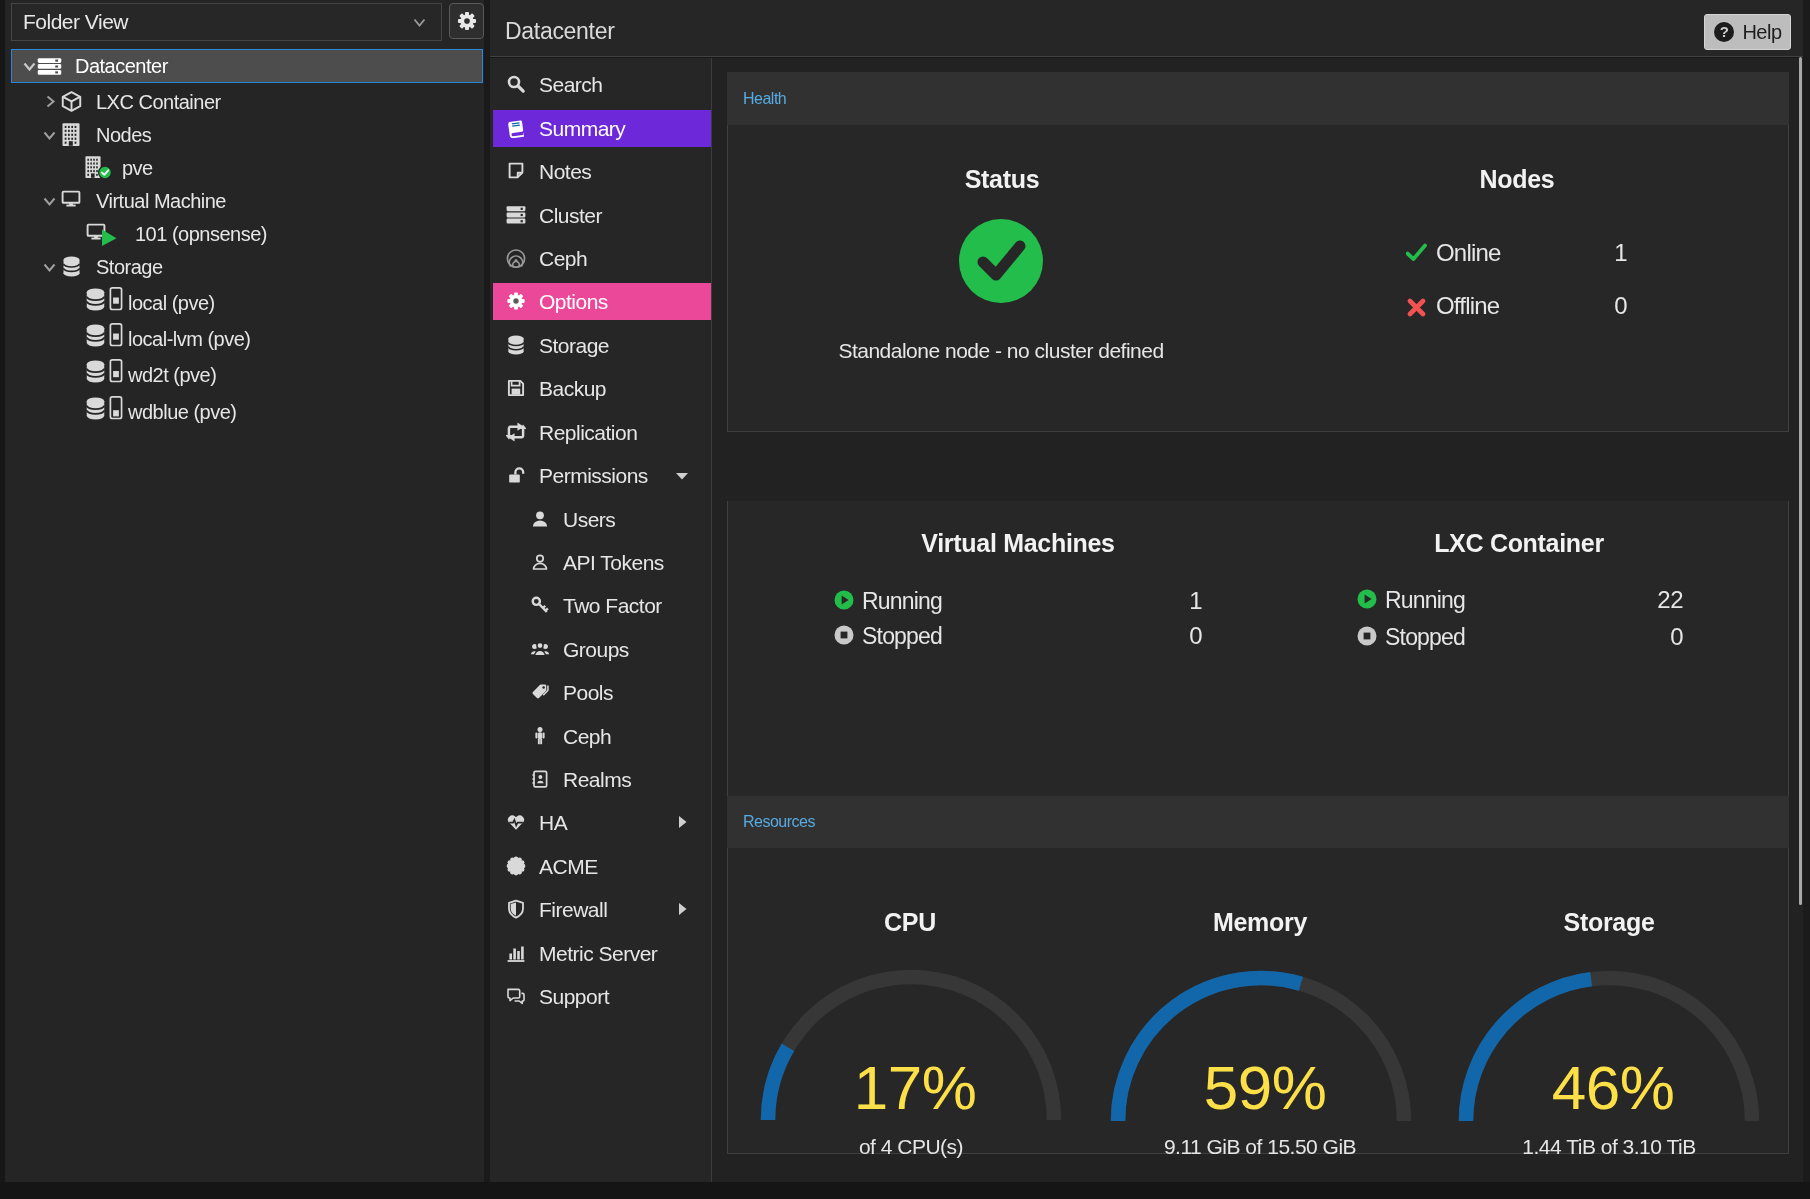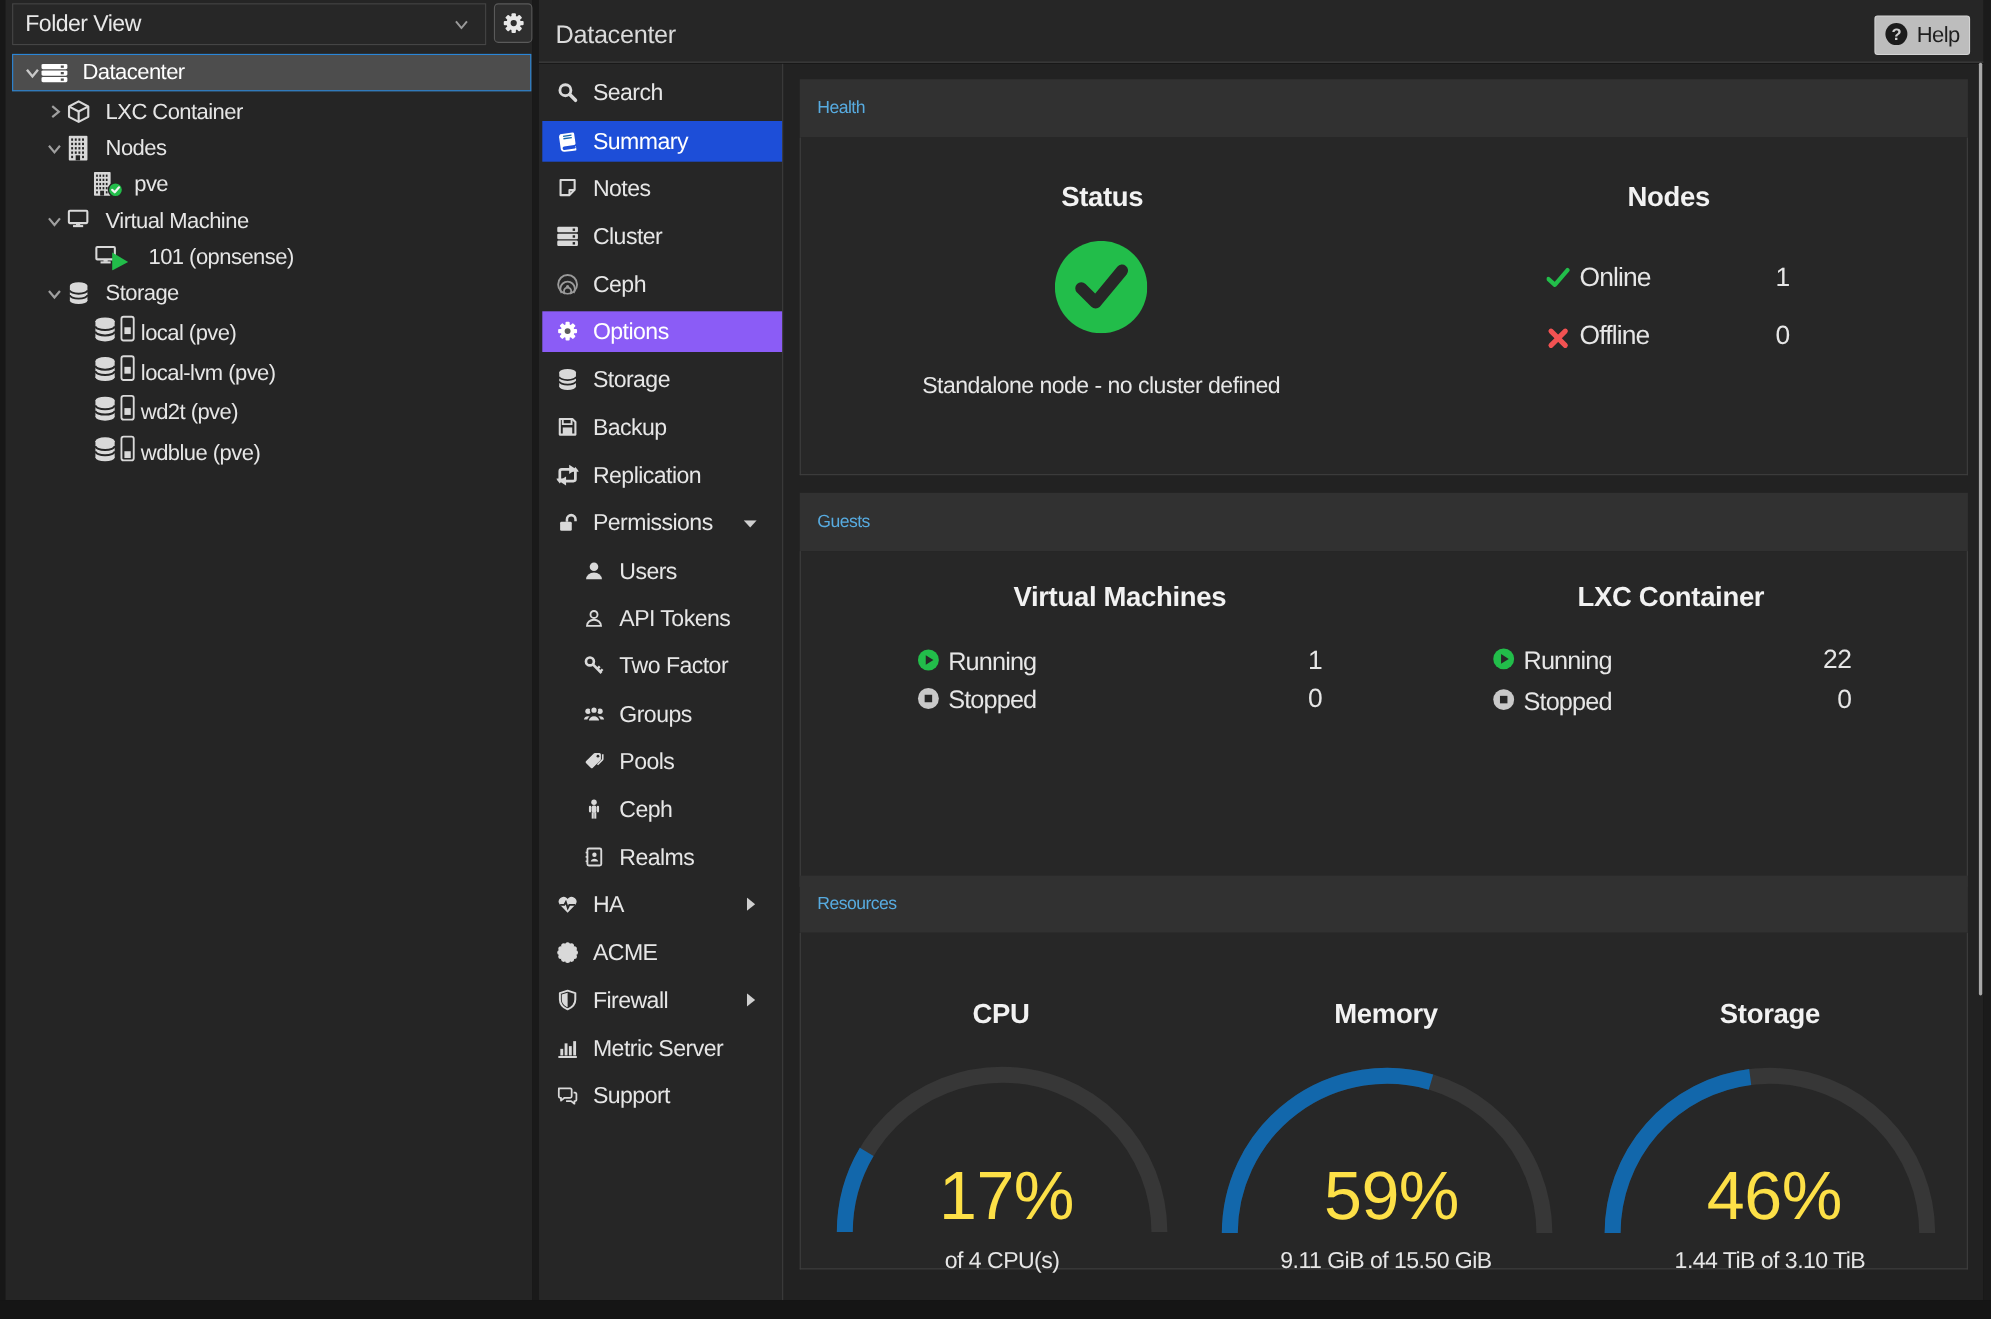--- a/index.html
+++ b/index.html
@@ -10,22 +10,22 @@
 #split{left:484px;top:0;width:6px;height:1182px;background:#1a1a1a}
 #topbar{left:490px;top:0;width:1320px;height:57px;background:#262626;border-bottom:1px solid #424242}
 #navcol{left:490px;top:58px;width:221px;height:1124px;background:#262626}
 #content{left:711px;top:58px;width:1092px;height:1124px;background:#222222;border-left:1px solid #3c3c3c}
 #rightstrip{left:1803px;top:0;width:7px;height:1182px;background:#1b1b1b}
 #bottomstrip{left:0;top:1182px;width:1810px;height:17px;background:#151515}
 #sbthumb{left:1799px;top:57px;width:3px;height:848px;background:#a8a8a8;border-radius:2px}
 .trow{position:absolute;left:11px;width:472px;height:33px;line-height:33px;font-size:20px;color:#e6e6e6;white-space:nowrap}
 .trow.sel{background:#4d4d4d;border:1px solid #2a86d8;color:#fff}
 .ni{position:absolute;left:493px;width:218px;height:37px;line-height:37px;font-size:21px;color:#e6e6e6;white-space:nowrap}
-.ni.selb{background:#1d4ed8;color:#fff}
-.ni.selg{background:#8b5cf6;color:#fff}
+.ni.selb{background:#6d28d9;color:#fff}
+.ni.selg{background:#ec4899;color:#fff}
 .panel{position:absolute;left:727px;width:1062px}
 .phead{position:absolute;left:0;right:0;background:#313131;color:#57abe0;font-size:16px}
 .pbody{position:absolute;left:0;right:0;background:#272727;border:1px solid #3f3f3f;border-top:none}
 .colhead{position:absolute;font-size:25px;font-weight:bold;letter-spacing:-0.3px;color:#f2f2f2;transform:translateX(-50%);white-space:nowrap}
 .ctr{transform:translateX(-50%);white-space:nowrap}
 .rowtxt{position:absolute;font-size:24px;letter-spacing:-0.8px;color:#e6e6e6;white-space:nowrap}
 .val{position:absolute;font-size:24px;color:#e6e6e6;text-align:right}
 .gr{font-size:23px}
 .gpct{position:absolute;font-size:62px;color:#fde047;transform:translateX(-50%)}
 .glab{position:absolute;font-size:21px;color:#e6e6e6;transform:translateX(-50%);white-space:nowrap}
@@ -563,21 +563,20 @@
         <path d="M15.4 7.4 h1.4 a1.2 1.2 0 0 1 1.2 1.2 v5.2 a1.2 1.2 0 0 1 -1.2 1.2 h-.6 v2.4 l-3 -2.4 h-4.6" fill="none" stroke="#d9d9d9" stroke-width="1.6" stroke-linejoin="round"></path>
       </svg>
     </span>
     <span style="position:absolute;left:46px">Support</span>
   </div>
 <div class="panel" style="top:72px;height:360px">
     <div class="phead" style="top:0;height:53px;line-height:53px"><span style="margin-left:16px">Health</span></div>
     <div class="pbody" style="top:53px;height:307px"></div>
   </div>
 <div class="panel" style="top:448px;height:358px">
-    <div class="phead" style="top:0;height:53px;line-height:53px"><span style="margin-left:16px">Guests</span></div>
     <div class="pbody" style="top:53px;height:305px"></div>
   </div>
 <div class="panel" style="top:796px;height:412px">
     <div class="phead" style="top:0;height:52px;line-height:52px"><span style="margin-left:16px">Resources</span></div>
     <div class="pbody" style="top:52px;height:306px"></div>
   </div>
 <div class="a colhead" style="left:1002px;top:165px">Status</div>
 <div class="a colhead" style="left:1517px;top:165px">Nodes</div>
 <div class="a" style="left:959px;top:219px">
     <svg width="84" height="84" viewBox="0 0 84 84" style="">

